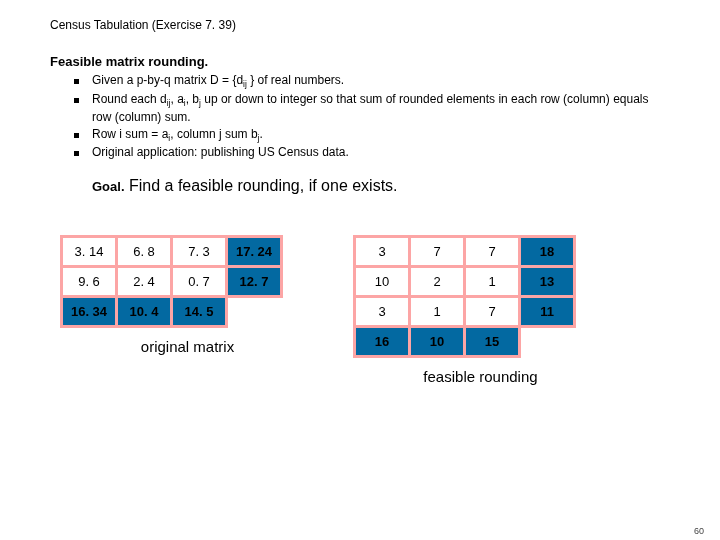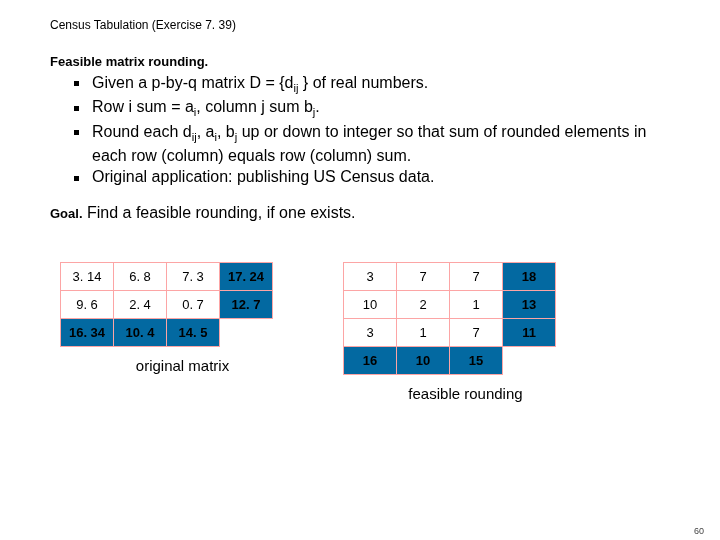--- a/index.html
+++ b/index.html
@@ -25,56 +25,57 @@
   .heading {
     font-weight: bold;
     font-size: 13px;
   }
   ul.bullets {
     margin: 2px 0 16px 24px;
     padding: 0;
     list-style: none;
   }
   ul.bullets li {
-    font-size: 16px;
+    font-size: 12px;
     line-height: 1.35;
     position: relative;
     padding-left: 18px;
   }
   ul.bullets li::before {
     content: "";
     position: absolute;
     left: 0;
     top: 0.58em;
     width: 5px;
     height: 5px;
     background: #000;
     border-radius: 0;
   }
   .goal {
     font-size: 16px;
     margin-bottom: 40px;
+    margin-left: 42px;
   }
   .tables {
     display: flex;
     gap: 70px;
     padding-left: 10px;
   }
   .tbl-wrap {
     display: flex;
     flex-direction: column;
     align-items: center;
   }
   table {
     border-collapse: collapse;
     font-family: Arial, Helvetica, sans-serif;
     font-size: 13px;
   }
   td {
-    border: 1px solid #fca5a5;
+    border: 3px solid #fca5a5;
     padding: 6px 0;
     width: 52px;
     text-align: center;
     background: #fff;
   }
   td.sum {
     background: #0369a1;
     font-weight: bold;
   }
   td.blank {
@@ -103,24 +104,24 @@
 
   <div class="title">Census Tabulation  (Exercise 7. 39)</div>
 
   <div>
     <span class="heading">Feasible matrix rounding.</span>
     <ul class="bullets">
       <li>
         <span>Given a p-by-q matrix D = {d</span><sub>ij</sub><span> } of real numbers.</span>
       </li>
       <li>
-        <span>Row i sum = a</span><sub>i</sub><span>, column j sum b</span><sub>j</sub><span>.</span>
+        <span>Round each d</span><sub>ij</sub><span>, a</span><sub>i</sub><span>, b</span><sub>j</sub><span>  up or down to integer so that sum of rounded elements in each row (column) equals row (column) sum.</span>
       </li>
       <li>
-        <span>Round each d</span><sub>ij</sub><span>, a</span><sub>i</sub><span>, b</span><sub>j</sub><span>  up or down to integer so that sum of rounded elements in each row (column) equals row (column) sum.</span>
+        <span>Row i sum = a</span><sub>i</sub><span>, column j sum b</span><sub>j</sub><span>.</span>
       </li>
       <li>
         <span>Original application:  publishing US Census data.</span>
       </li>
     </ul>
   </div>
 
   <div class="goal">
     <span class="heading">Goal.</span><span>  Find a feasible rounding, if one exists.</span>
   </div>

